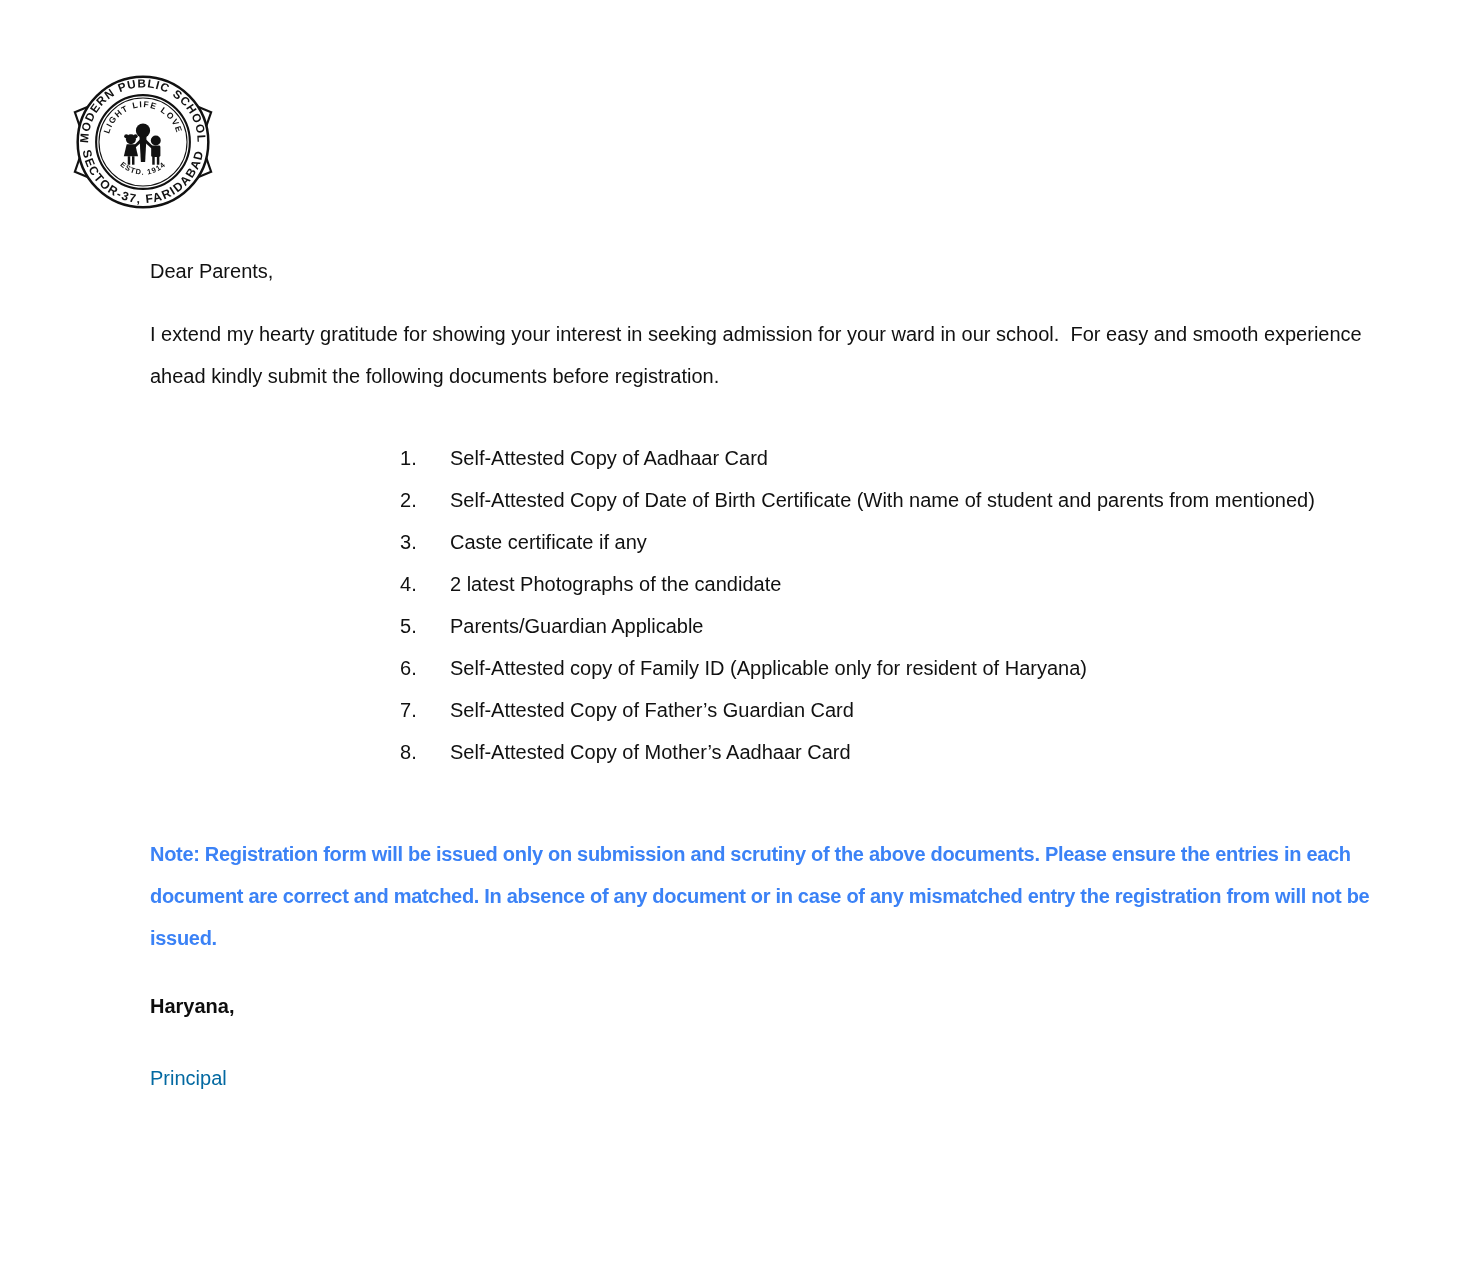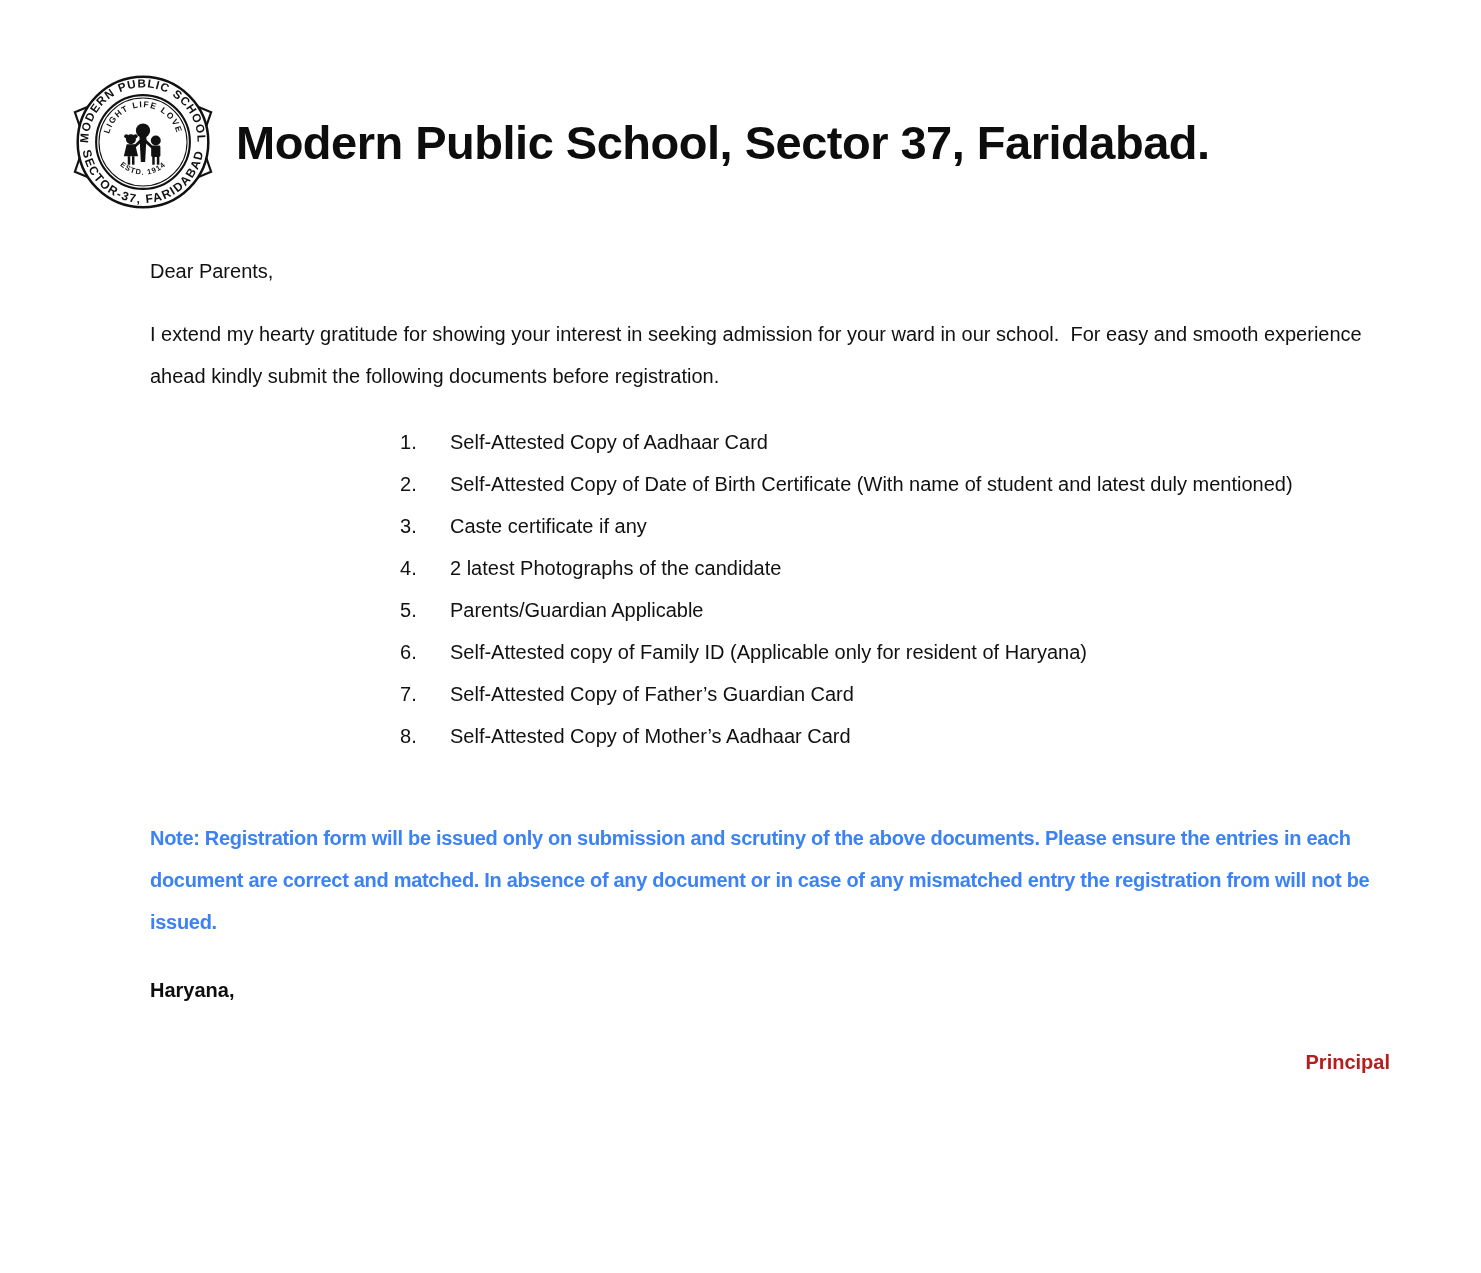--- a/index.html
+++ b/index.html
@@ -31,21 +31,21 @@
 
   
   .content {
     margin: 34px 0 0 150px;
     width: 1240px;
     font-size: 20px;
     line-height: 42px;
     color: #111111;
   }
   .salutation { margin-bottom: 21px; }
-  .intro { margin-bottom: 24px; white-space: pre-wrap; }
+  .intro { margin-bottom: 40px; white-space: pre-wrap; }
 
   ol.doc-list {
     list-style: none;
     counter-reset: doc;
     margin: 0 0 60px 250px;
     width: 950px;
   }
   ol.doc-list > li {
     counter-increment: doc;
     display: flex;
@@ -58,21 +58,21 @@
   }
   ol.doc-list .li-text { flex: 1 1 auto; }
 
   .note {
     font-weight: 700;
     letter-spacing: -0.3px;
     margin-bottom: 26px;
     color: #3b82f6;
   }
   .closing { font-weight: 700; margin-bottom: 30px; color: #0d0d0d; }
-  .signature { font-weight: 700; color: #b91c1c; text-align: right; }
+  .signature { font-weight: 400; color: #0369a1; }
 
   
   .logo-arc-text {
     font-family: "Liberation Sans", sans-serif;
     font-weight: 700;
     fill: #111111;
   }
 </style>
 </head>
 <body>
@@ -126,35 +126,34 @@
         <rect x="78.5" y="124" width="3.5" height="12"></rect>
         <rect x="84.5" y="124" width="3.5" height="12"></rect>
 
         <circle cx="118" cy="102" r="7"></circle>
         <rect x="111.5" y="109" width="13" height="16" rx="2"></rect>
         <rect x="113" y="125" width="3.5" height="11"></rect>
         <rect x="119.5" y="125" width="3.5" height="11"></rect>
       </g>
     </svg>
 
-    <h1 class="page-title">Modern Public School, Sector 37, Faridabad.</h1>
   </div>
 
   <div class="content">
 
     <p class="salutation">Dear Parents,</p>
 
     <p class="intro">I extend my hearty gratitude for showing your interest in seeking admission for your ward in our school.  For easy and smooth experience ahead kindly submit the following documents before registration.</p>
 
     <ol class="doc-list">
       <li>
         <span class="li-text">Self-Attested Copy of Aadhaar Card</span>
       </li>
       <li>
-        <span class="li-text">Self-Attested Copy of Date of Birth Certificate (With name of student and latest duly mentioned)</span>
+        <span class="li-text">Self-Attested Copy of Date of Birth Certificate (With name of student and parents from mentioned)</span>
       </li>
       <li>
         <span class="li-text">Caste certificate if any</span>
       </li>
       <li>
         <span class="li-text">2 latest Photographs of the candidate</span>
       </li>
       <li>
         <span class="li-text">Parents/Guardian Applicable</span>
       </li>

